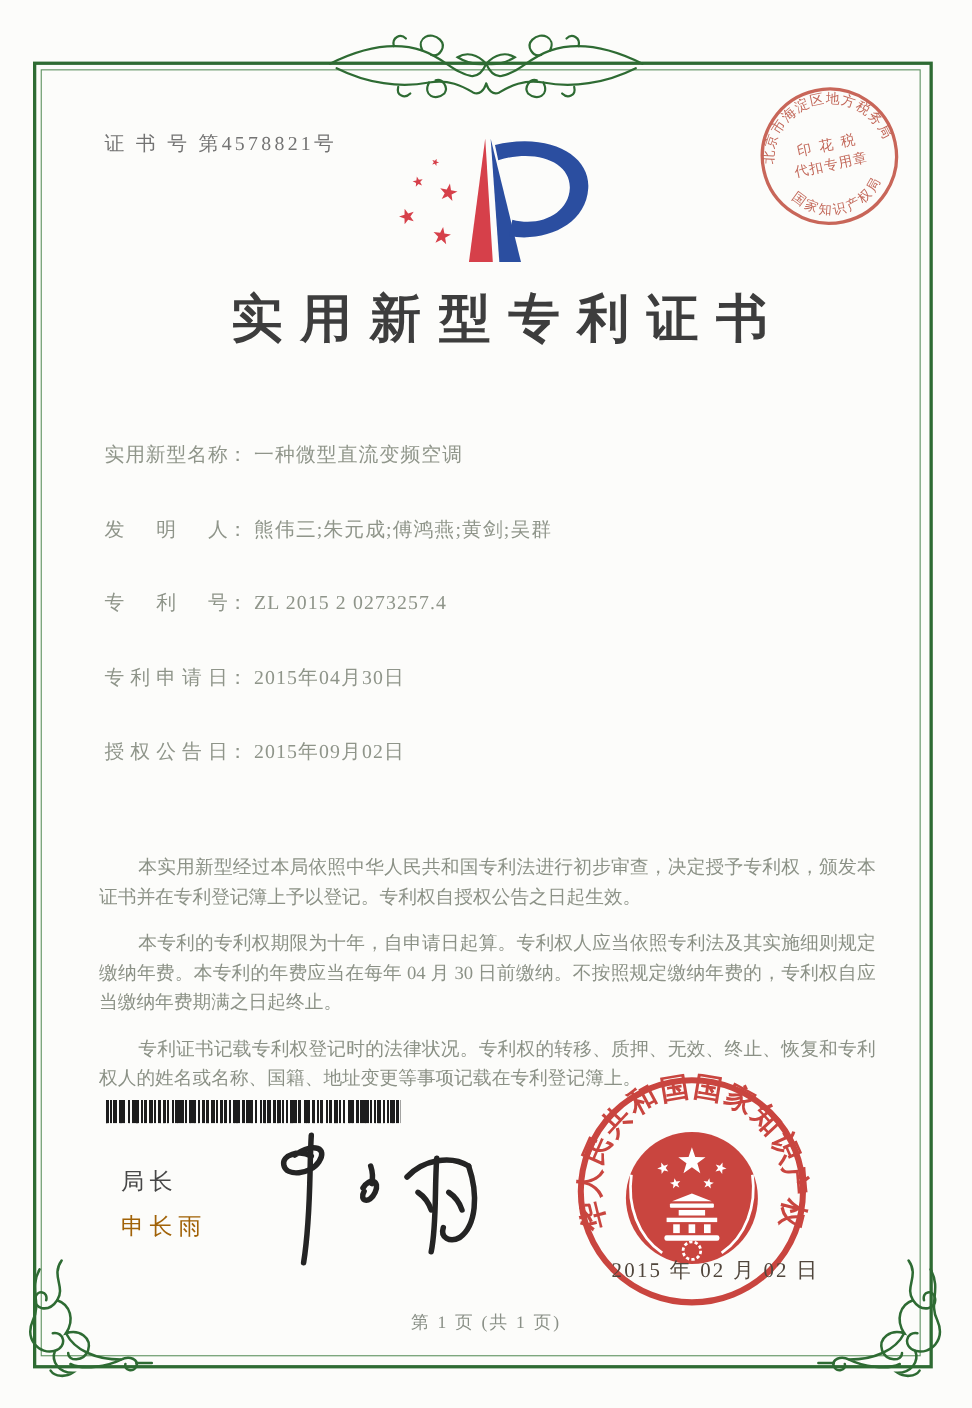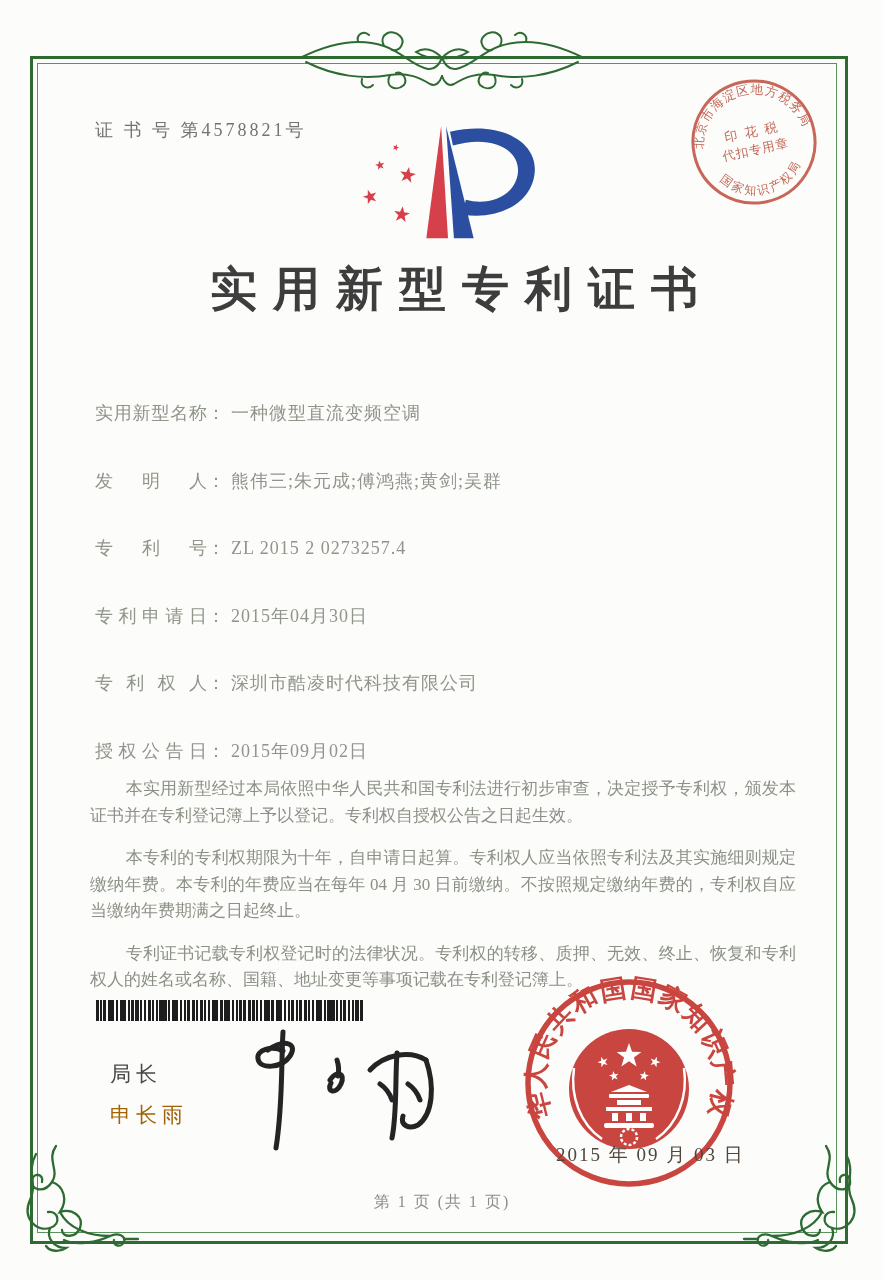--- a/index.html
+++ b/index.html
@@ -125,23 +125,20 @@
       <span class="flabel">实用新型名称</span><span class="fcolon">：</span><span class="fvalue">一种微型直流变频空调</span>
     </div>
     <div class="frow">
       <span class="flabel">发明人</span><span class="fcolon">：</span><span class="fvalue">熊伟三;朱元成;傅鸿燕;黄剑;吴群</span>
     </div>
     <div class="frow">
       <span class="flabel">专利号</span><span class="fcolon">：</span><span class="fvalue">ZL 2015 2 0273257.4</span>
     </div>
     <div class="frow">
       <span class="flabel">专利申请日</span><span class="fcolon">：</span><span class="fvalue">2015年04月30日</span>
-    </div>
-    <div class="frow">
-      <span class="flabel">专利权人</span><span class="fcolon">：</span><span class="fvalue">深圳市酷凌时代科技有限公司</span>
     </div>
     <div class="frow">
       <span class="flabel">授权公告日</span><span class="fcolon">：</span><span class="fvalue">2015年09月02日</span>
     </div>
   </div>
 
   <div class="paras">
     <p>本实用新型经过本局依照中华人民共和国专利法进行初步审查，决定授予专利权，颁发本证书并在专利登记簿上予以登记。专利权自授权公告之日起生效。</p>
     <p>本专利的专利权期限为十年，自申请日起算。专利权人应当依照专利法及其实施细则规定缴纳年费。本专利的年费应当在每年 04 月 30 日前缴纳。不按照规定缴纳年费的，专利权自应当缴纳年费期满之日起终止。</p>
     <p>专利证书记载专利权登记时的法律状况。专利权的转移、质押、无效、终止、恢复和专利权人的姓名或名称、国籍、地址变更等事项记载在专利登记簿上。</p>
@@ -192,21 +189,21 @@
         <rect x="118" y="137" width="6" height="8"></rect>
         <rect x="82" y="147" width="50" height="5" rx="2"></rect>
       </g>
       <g fill="none" stroke="#ffffff" stroke-width="2.5">
         <circle cx="107" cy="161" r="8" stroke-dasharray="3 2"></circle>
         <path d="M52,92 C48,120 58,148 80,163"></path>
         <path d="M162,92 C166,120 156,148 134,163"></path>
       </g>
     </g>
   </svg>
-  <div class="grant-date">2015 年 09 月 03 日</div>
+  <div class="grant-date">2015 年 02 月 02 日</div>
 
   <svg class="tax-seal" viewBox="0 0 132 132">
     <defs>
       <path id="taxTop" d="M 16,84 A 52,52 0 1 1 116,84"></path>
       <path id="taxBottom" d="M 23,94 A 50,50 0 0 0 109,94"></path>
     </defs>
     <circle cx="66" cy="66" r="61" fill="none" stroke="#c45a4c" stroke-width="3"></circle>
     <g fill="#bd5a4b" font-family="'Liberation Serif','DejaVu Serif',serif">
       <text font-size="12.5" letter-spacing="1">
         <textPath href="#taxTop" startOffset="50%" text-anchor="middle">北京市海淀区地方税务局</textPath>

